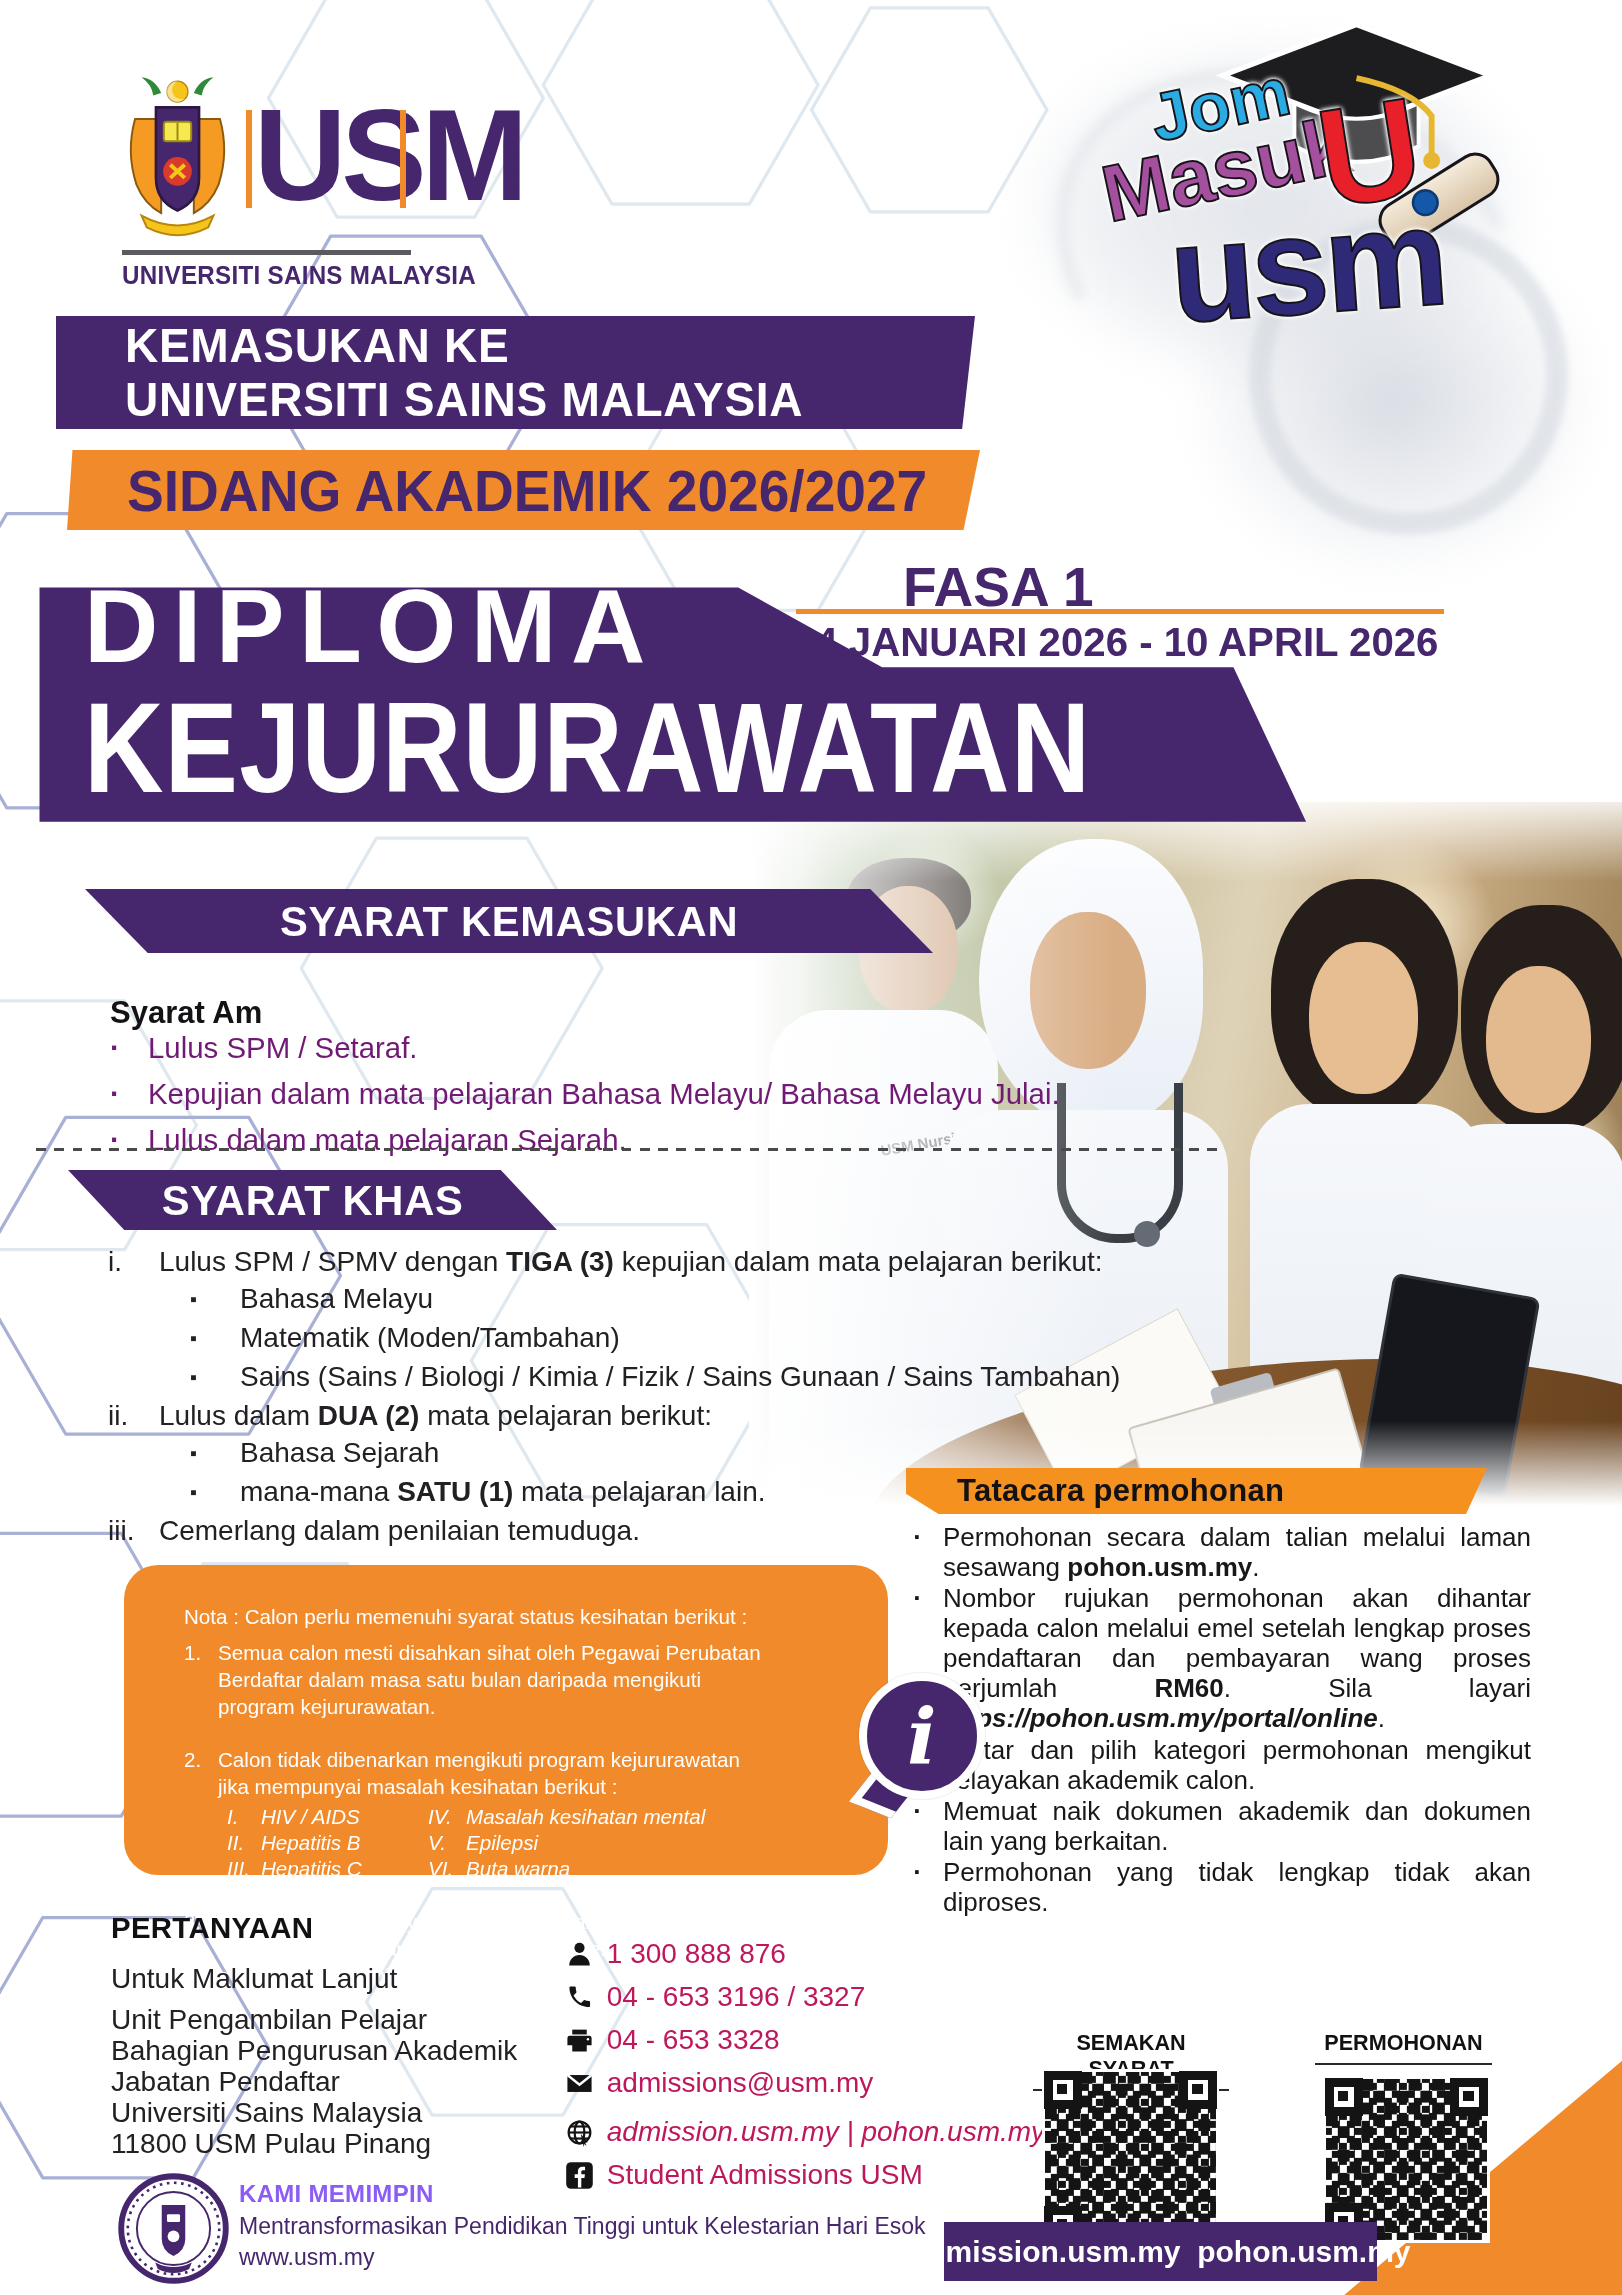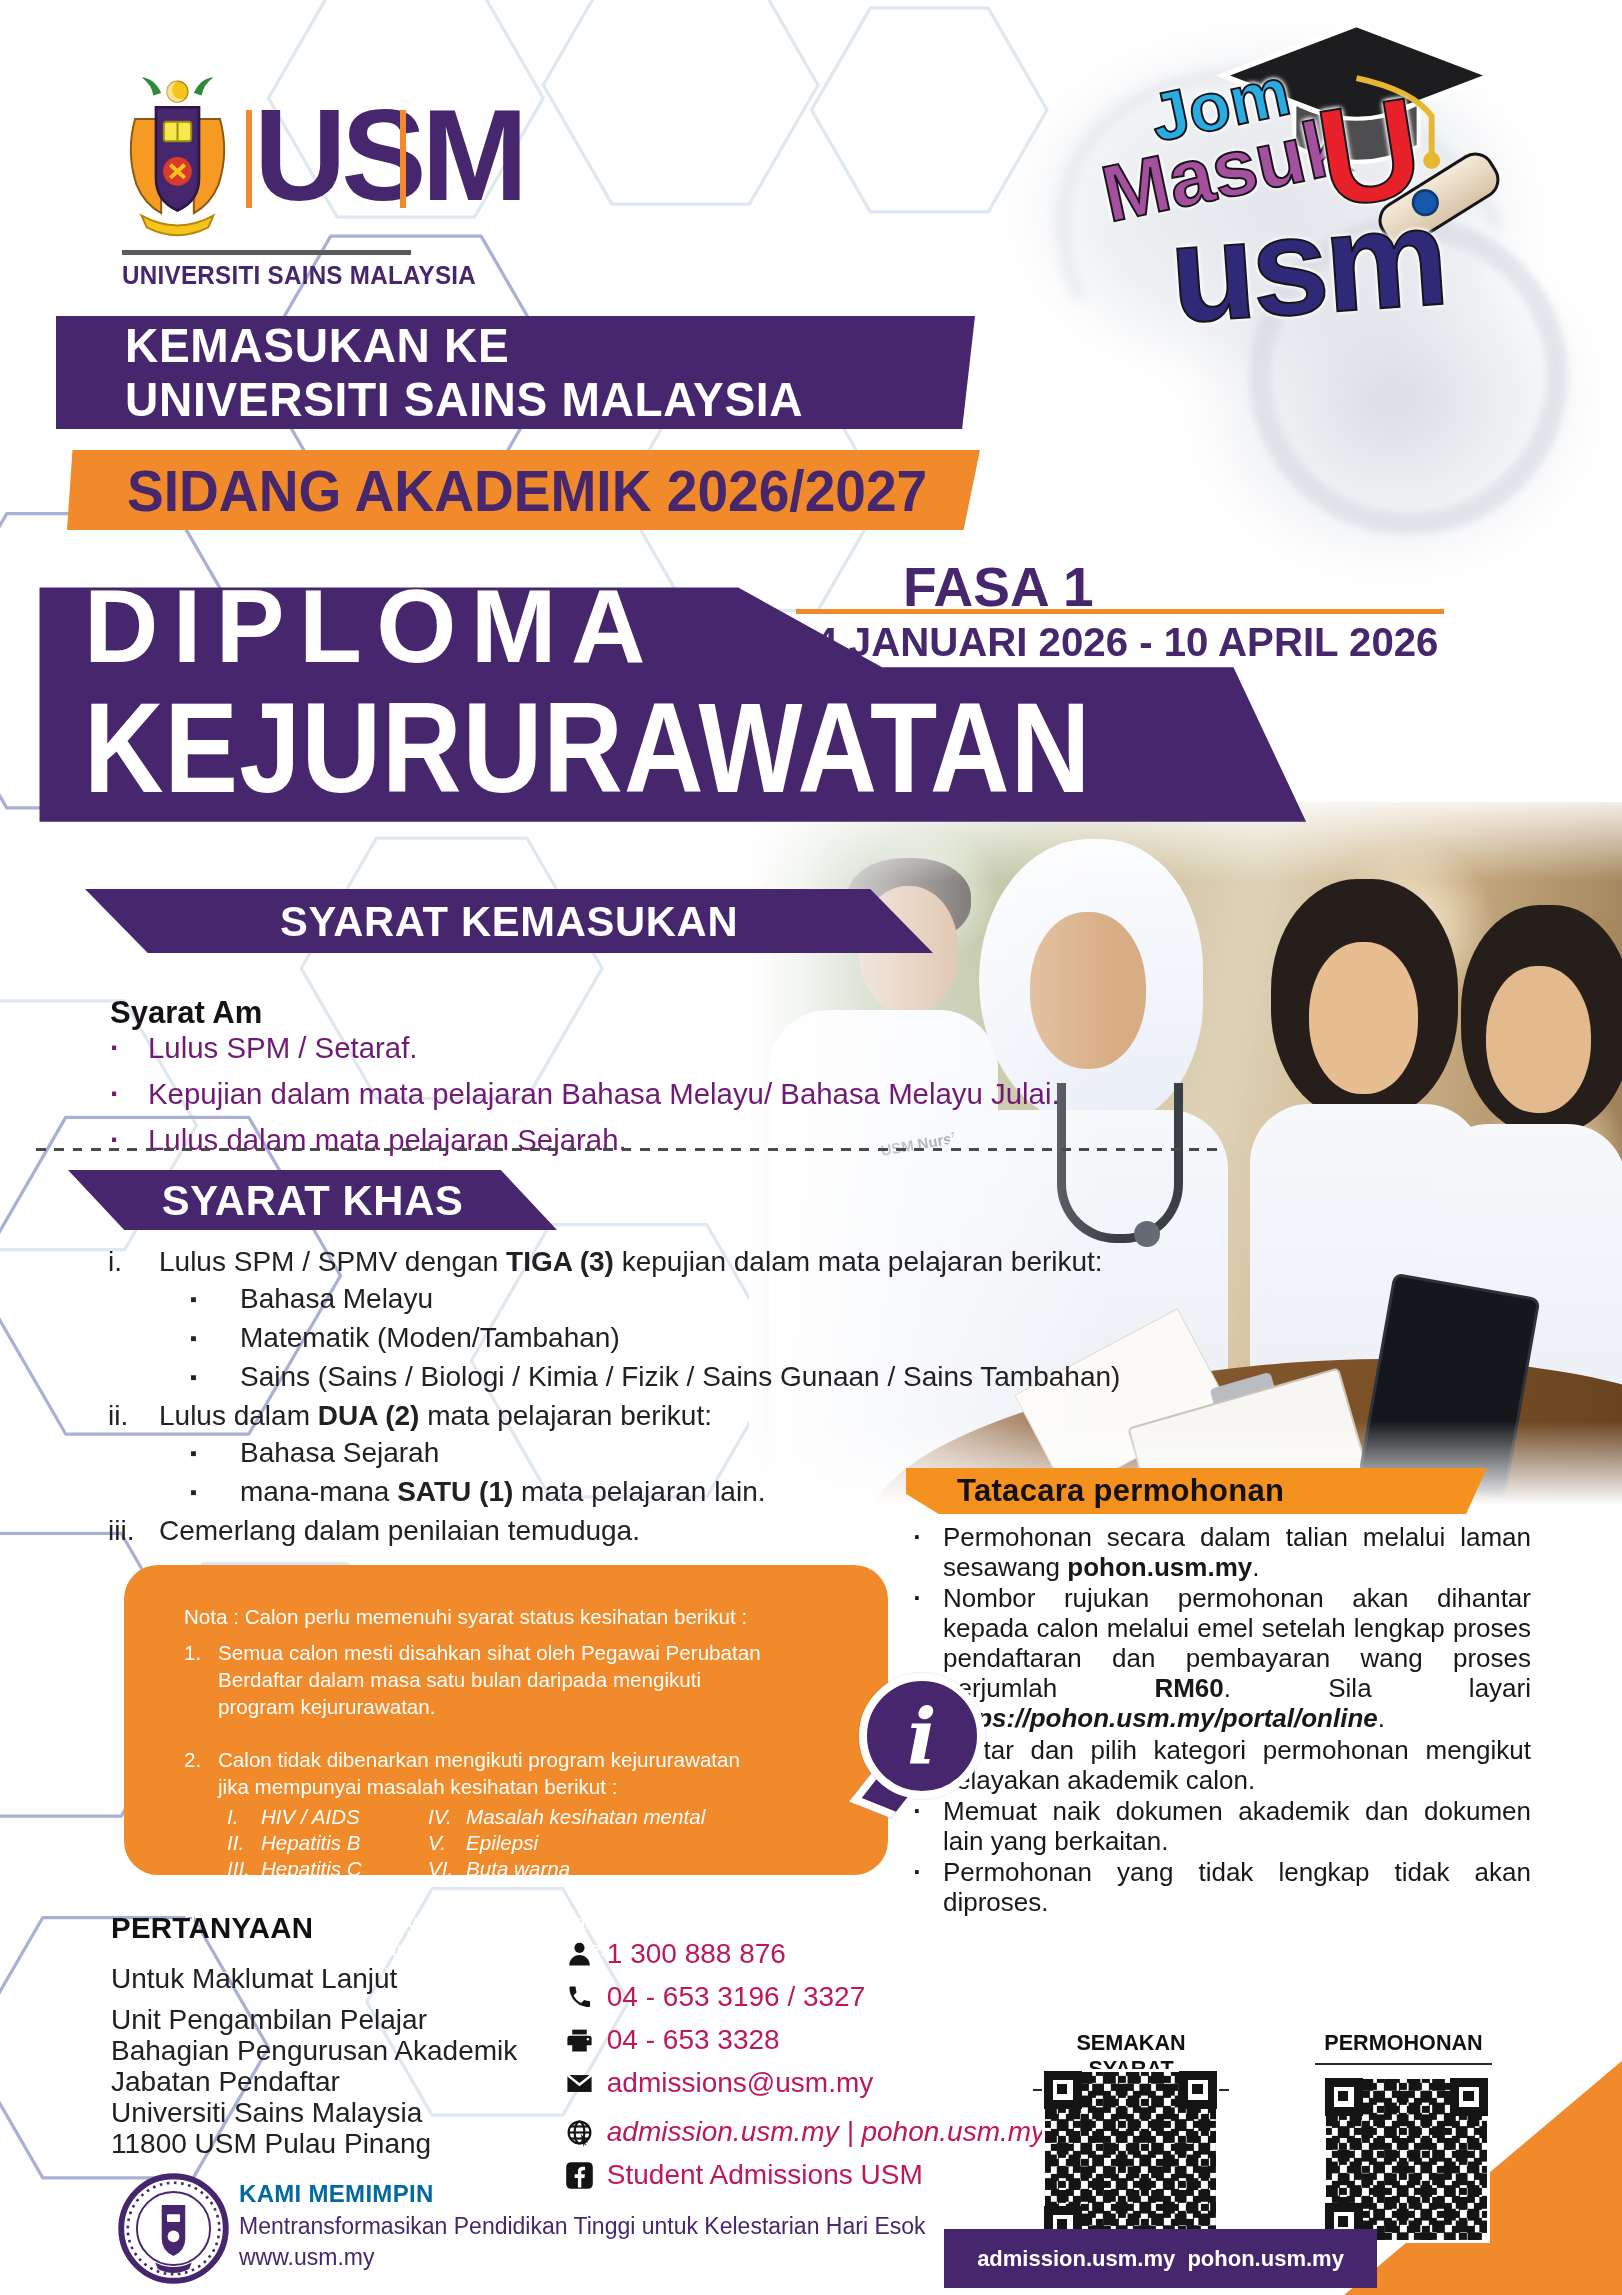--- a/index.html
+++ b/index.html
@@ -168,28 +168,28 @@
       background-image:repeating-conic-gradient(#141414 0 25%,rgba(0,0,0,0) 0 50%),
                        repeating-conic-gradient(#141414 0 25%,#ffffff 0 50%);
       background-size:23.6px 23.6px,15px 15px;background-position:0 0,5.9px 3.9px;}
   .qr1{left:1042px;top:2069px;width:171px;height:171px;}
   .qr2{left:1323px;top:2076px;width:161px;height:161px;}
   .finder{position:absolute;width:38px;height:38px;border:9.8px solid #141414;background:#fff;box-sizing:border-box;}
   .finder::after{content:"";position:absolute;left:3.9px;top:3.9px;width:10.5px;height:10.5px;background:#141414;}
   .f-tl{left:-1.3px;top:-1.3px;}.f-tr{right:-1.3px;top:-1.3px;}.f-bl{left:-1.3px;bottom:-1.3px;}
 
   .links-bar{left:944px;top:2222px;width:433px;height:59px;background:#46266c;z-index:4;
-     display:flex;align-items:center;justify-content:center;color:#fff;font-weight:800;font-size:22px;white-space:pre;margin-top:7px;}
+     display:flex;align-items:center;justify-content:center;color:#fff;font-weight:800;font-size:30px;white-space:pre;}
 
   .corner-tri{left:1343px;top:2060px;width:280px;height:236px;background:#f18a2b;z-index:3;
      clip-path:polygon(100% 0,0 100%,100% 100%);}
 
   
   .seal{left:116px;top:2171px;width:115px;height:115px;z-index:4;}
-  .motto{left:239px;top:2180px;z-index:4;color:#0369a1;font-size:24px;font-weight:700;letter-spacing:0.3px;}
+  .motto{left:239px;top:2180px;z-index:4;color:#8b5cf6;font-size:24px;font-weight:700;letter-spacing:0.3px;}
   .tagline{left:239px;top:2213px;z-index:4;color:#46266c;font-size:23px;}
   .url{left:239px;top:2244px;z-index:4;color:#46266c;font-size:23px;}
 </style>
 </head>
 <body>
 
 <div class="poster">
 
   <svg class="hex-svg" viewBox="0 0 2480 3508">
     <g fill="none" stroke-linejoin="round">

